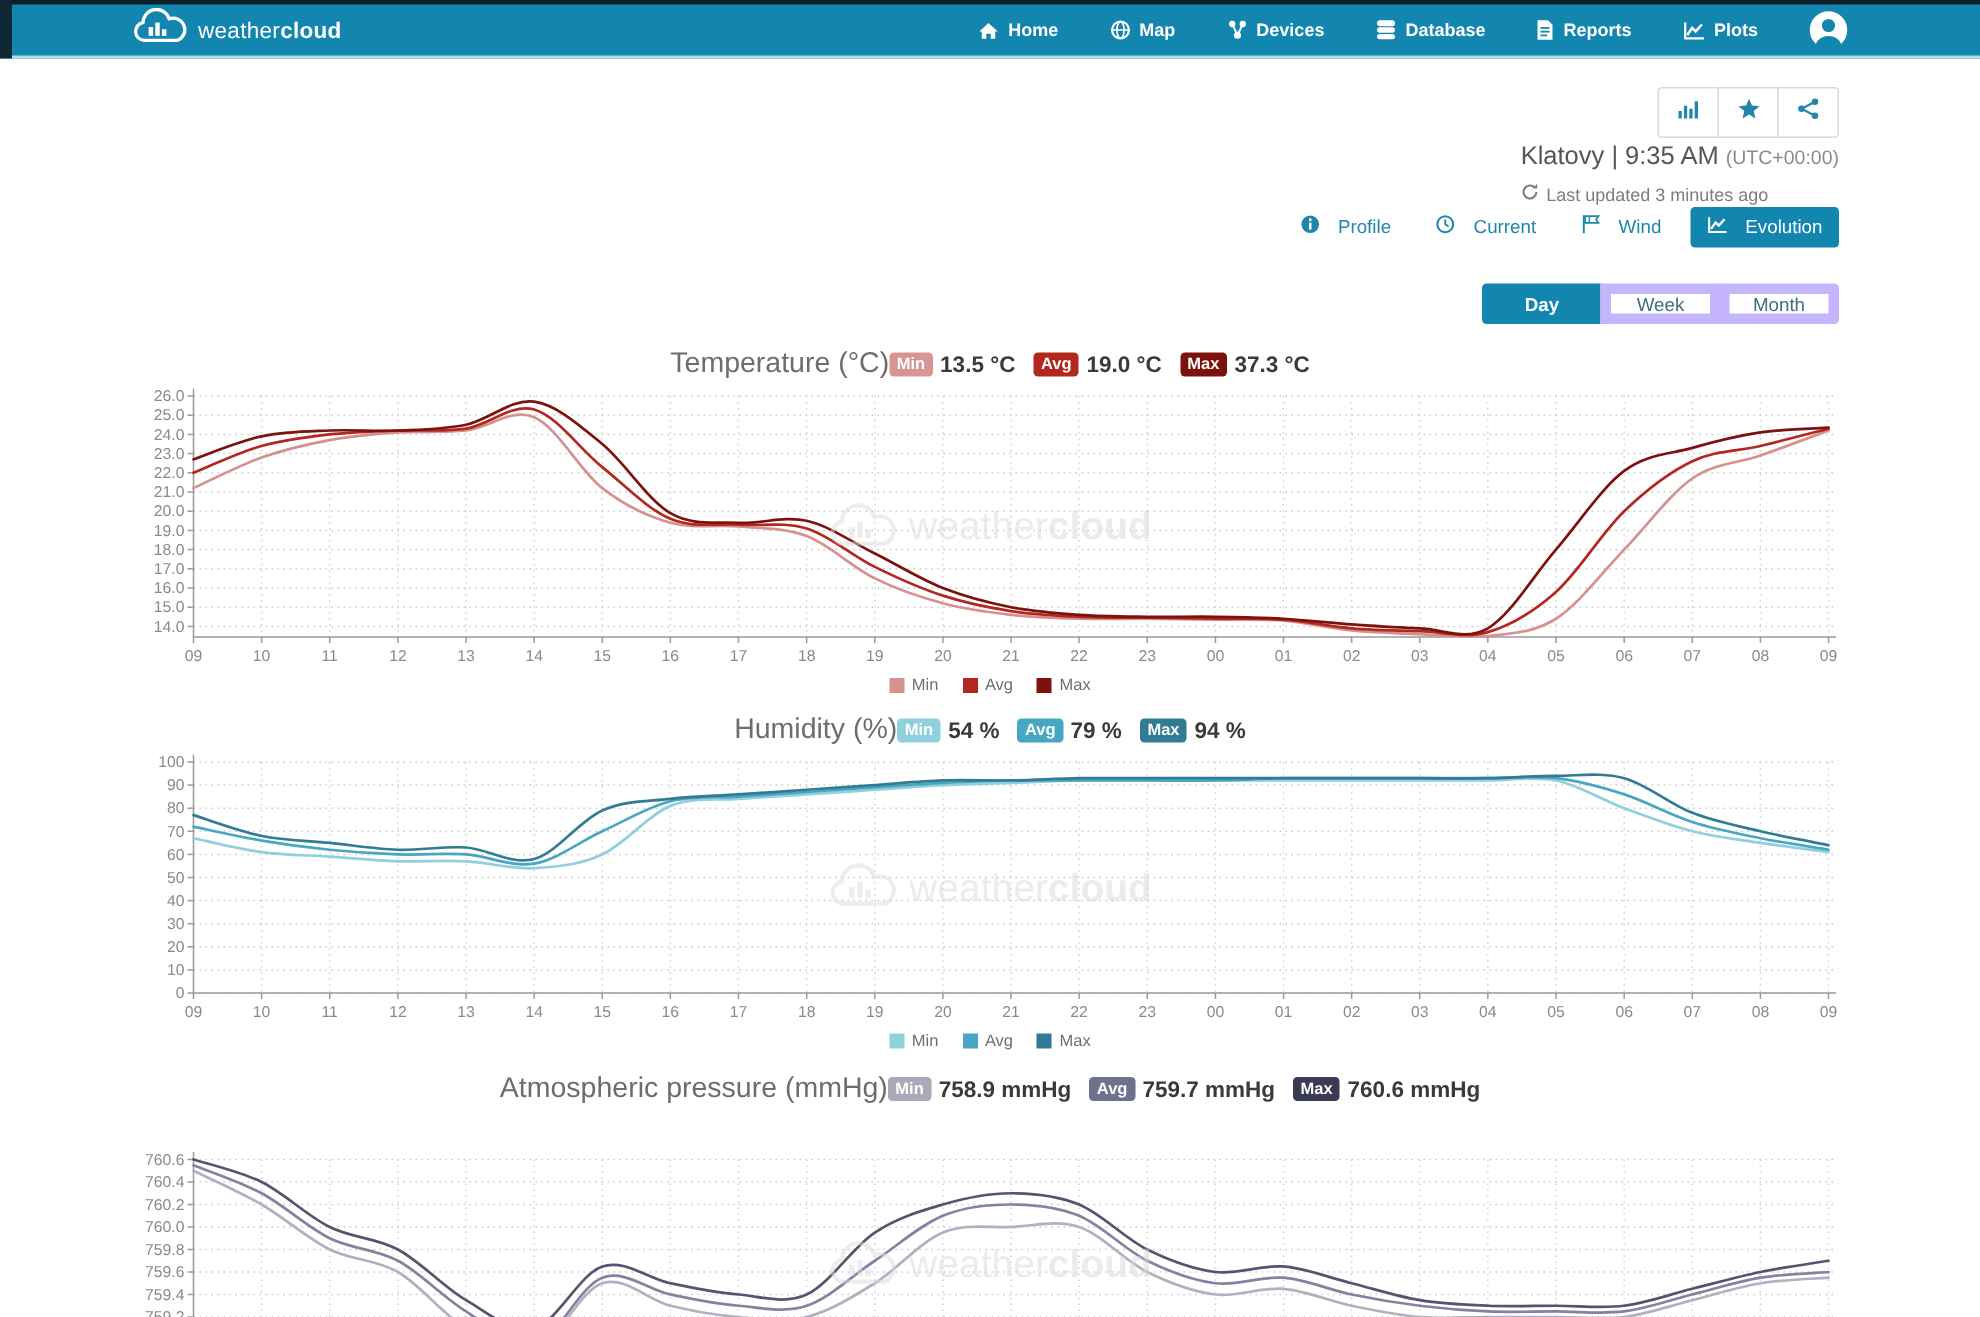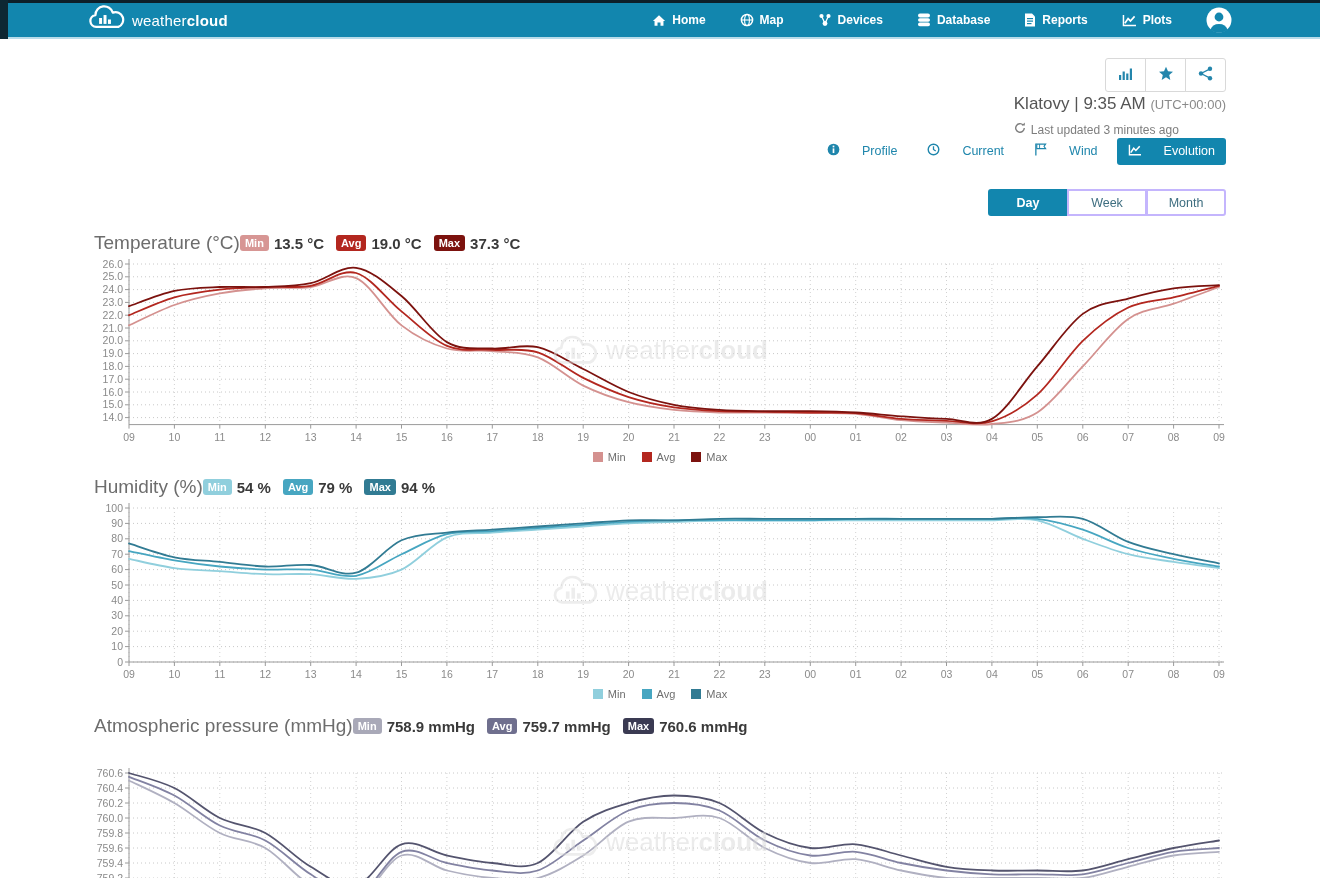--- a/index.html
+++ b/index.html
@@ -30,33 +30,33 @@
     width:41px; height:34px; background:#fff; border:1px solid #d9d9d9;
     display:flex; align-items:center; justify-content:center; cursor:pointer; margin-left:-1px;
   }
   .tool-btn:first-child { border-radius:3px 0 0 3px; margin-left:0; }
   .tool-btn:last-child { border-radius:0 3px 3px 0; }
   .station-row { display:flex; justify-content:space-between; align-items:flex-end; margin-top:2px;flex-direction:column; }
   .station-title { font-size:17px; color:#555; font-weight:400; }
   .station-title .utc { font-size:13px; color:#8a8a8a; }
   .updated { margin-top:8px; font-size:12px; color:#7d7d7d; display:flex; align-items:center; gap:5px; }
   .view-tabs { display:flex; align-items:center; gap:8px; }
-  .vtab { display:flex; align-items:center; gap:22px; font-size:12.5px; color:#1f86ac; padding:6px 11px; cursor:pointer; border-radius:3px;text-align:center; }
+  .vtab { display:flex; align-items:center; gap:12px; font-size:12.5px; color:#1f86ac; padding:6px 11px; cursor:pointer; border-radius:3px;text-align:center; }
   .vtab.active { background:#1286ae; color:#fff; }
   .range-row { display:flex; justify-content:flex-end; margin-top:24px; }
   .range-btn {
-    width:80px; height:27px; background:#fff; border:2px solid #c4b5fd; color:#3e6e80;
+    width:80px; height:27px; background:#fff; border:7px solid #c4b5fd; color:#3e6e80;
     font-size:12.5px; display:flex; align-items:center; justify-content:center; cursor:pointer; margin-left:-1px;
   }
   .range-btn:first-child { border-radius:3px 0 0 3px; margin-left:0; }
   .range-btn:last-child { border-radius:0 3px 3px 0; }
   .range-btn.active { background:#1286ae; border-color:#1286ae; color:#fff; font-weight:bold; }
   
   .section { margin-top:14px; }
-  .sec-head { display:flex; justify-content:flex-start; align-items:center; height:26px; }
+  .sec-head { display:flex; justify-content:center; align-items:center; height:26px; }
   .sec-title { font-size:19px; color:#6d6d6d; font-weight:400; }
   .stats { display:flex; align-items:center; gap:12px; }
   .stat { display:flex; align-items:center; gap:5px; }
   .stat-badge { color:#fff; font-size:11px; font-weight:bold; padding:2px 5px; border-radius:3px; }
   .stat-val { font-size:15px; font-weight:bold; color:#3a3a3a; }
   .chart-wrap { position:relative; margin-top:2px; }
   .chart-wrap svg { display:block; }
   .wm { position:absolute; left:50%; top:50%; transform:translate(-50%,-55%);
         display:flex; align-items:center; gap:8px; pointer-events:none; opacity:.5; }
   .wm-text { font-size:26px; color:#d9d9d9; }

